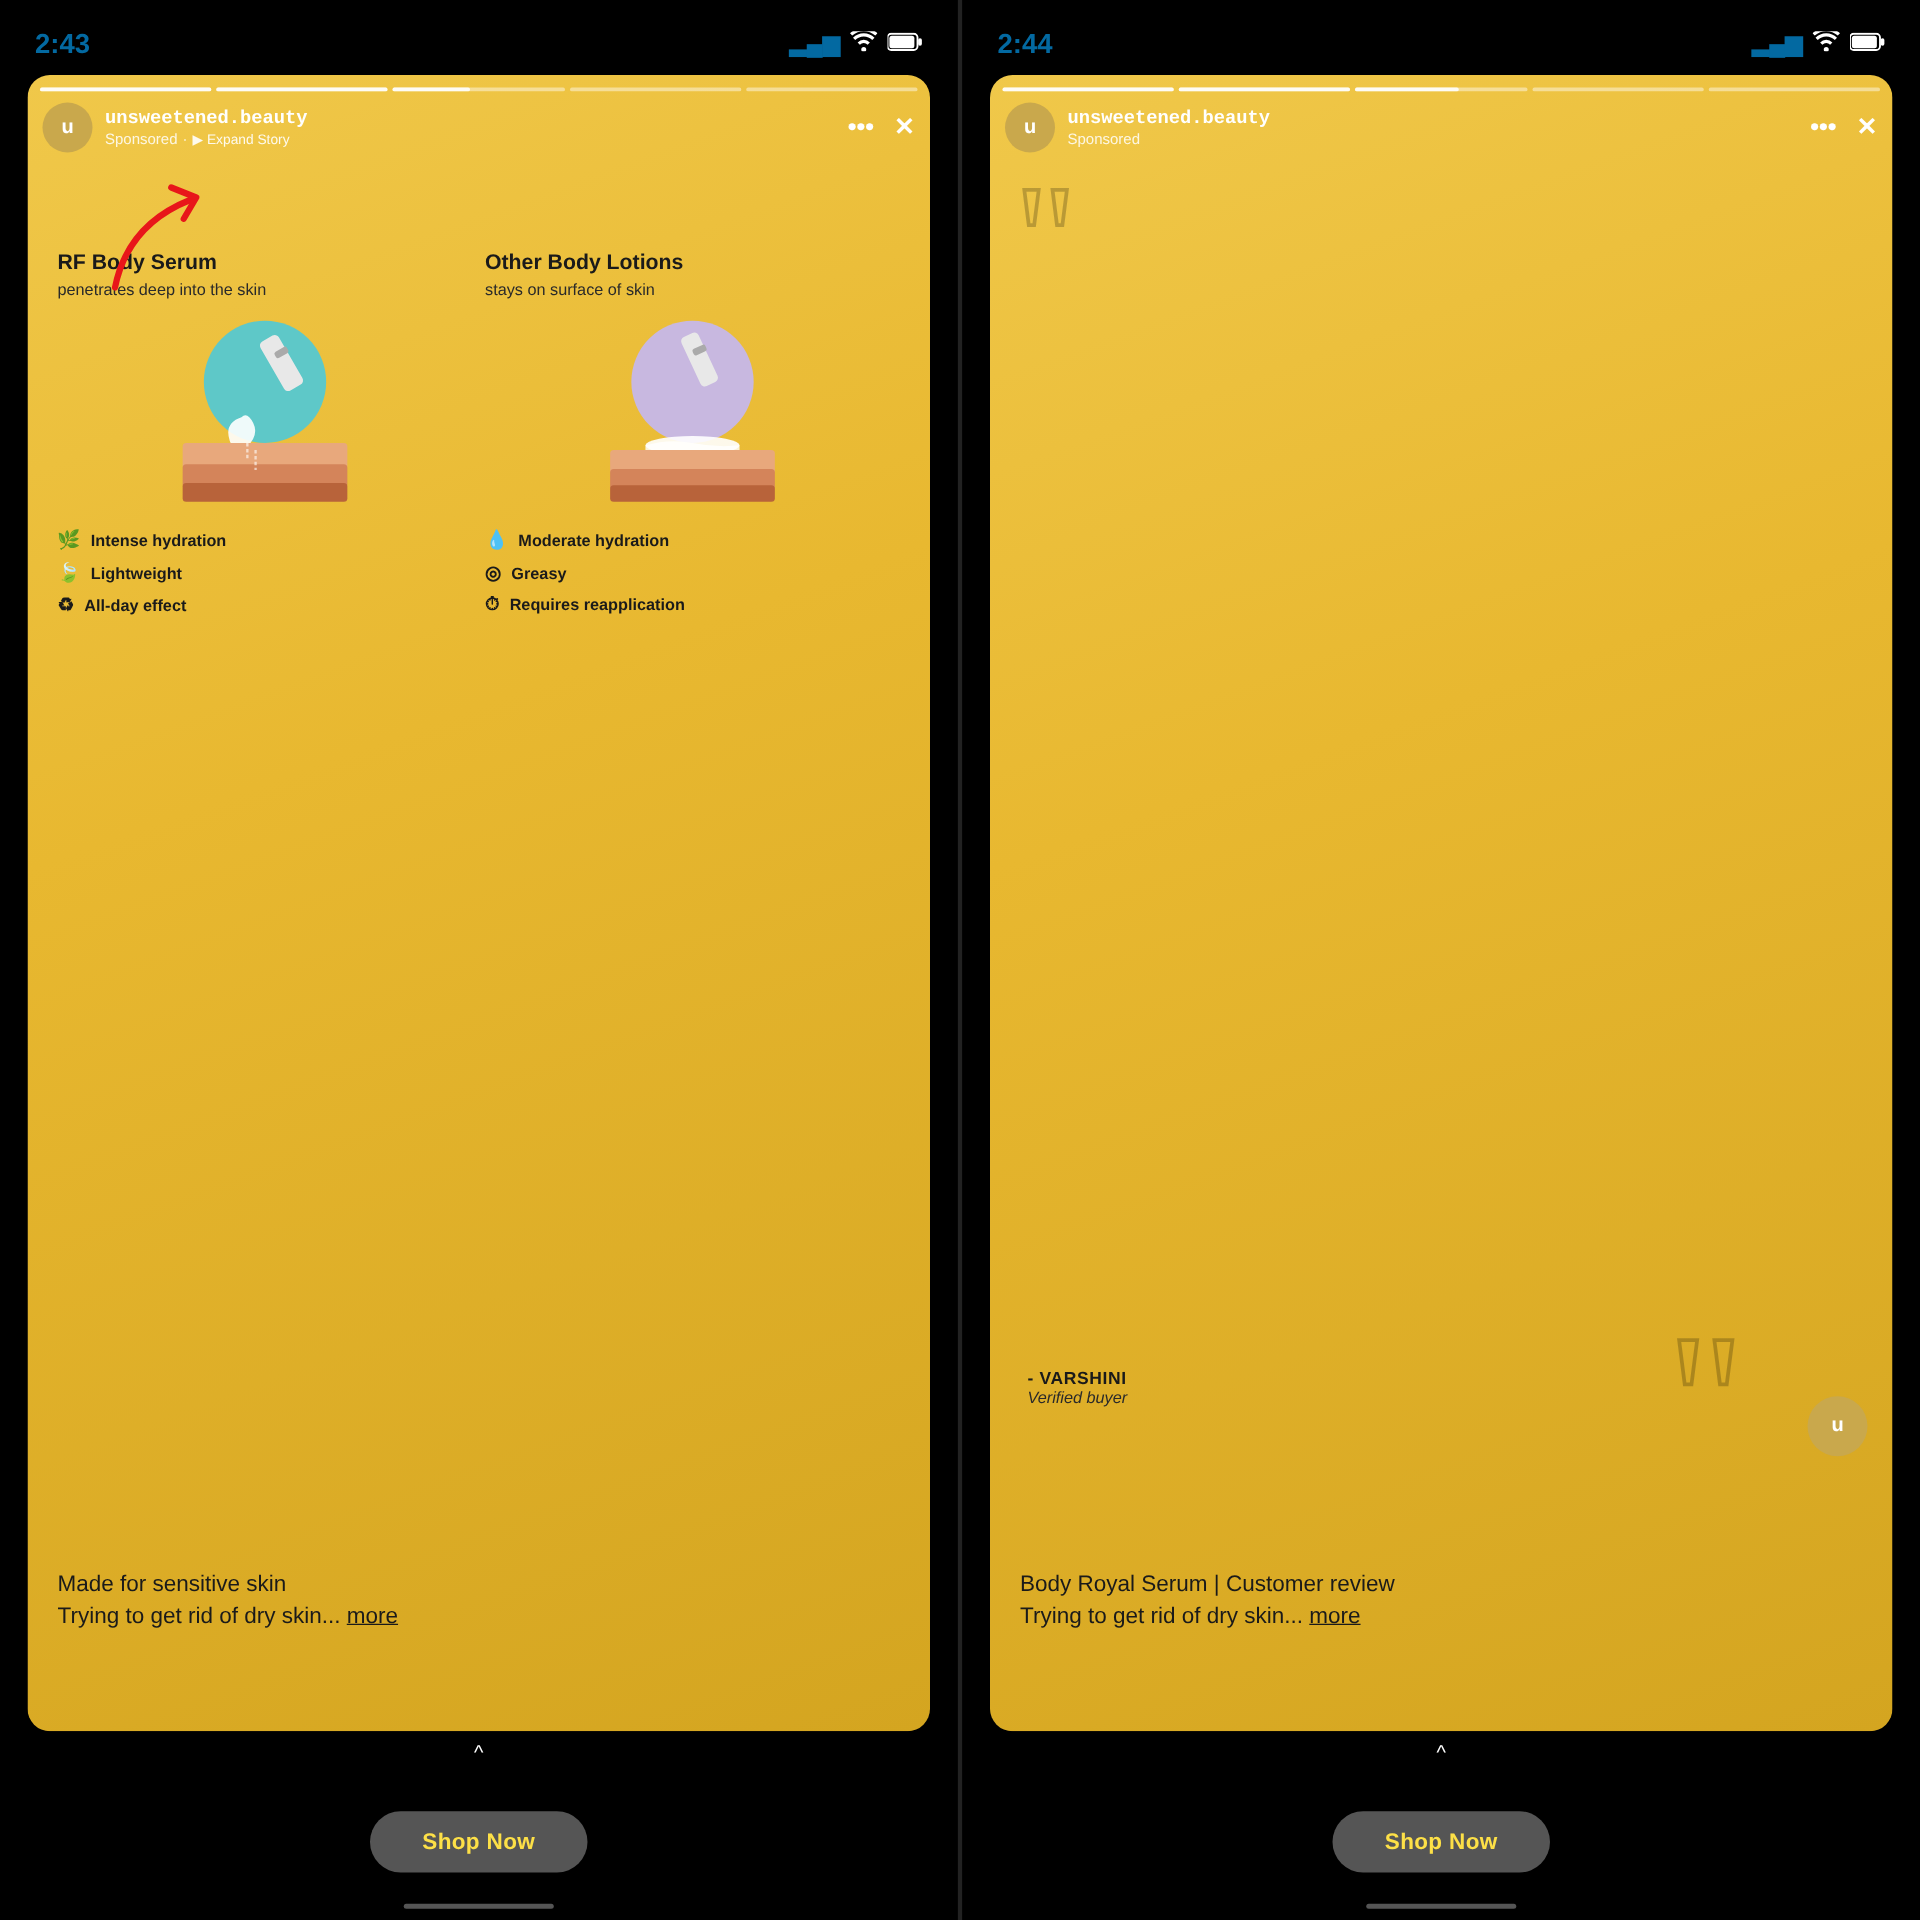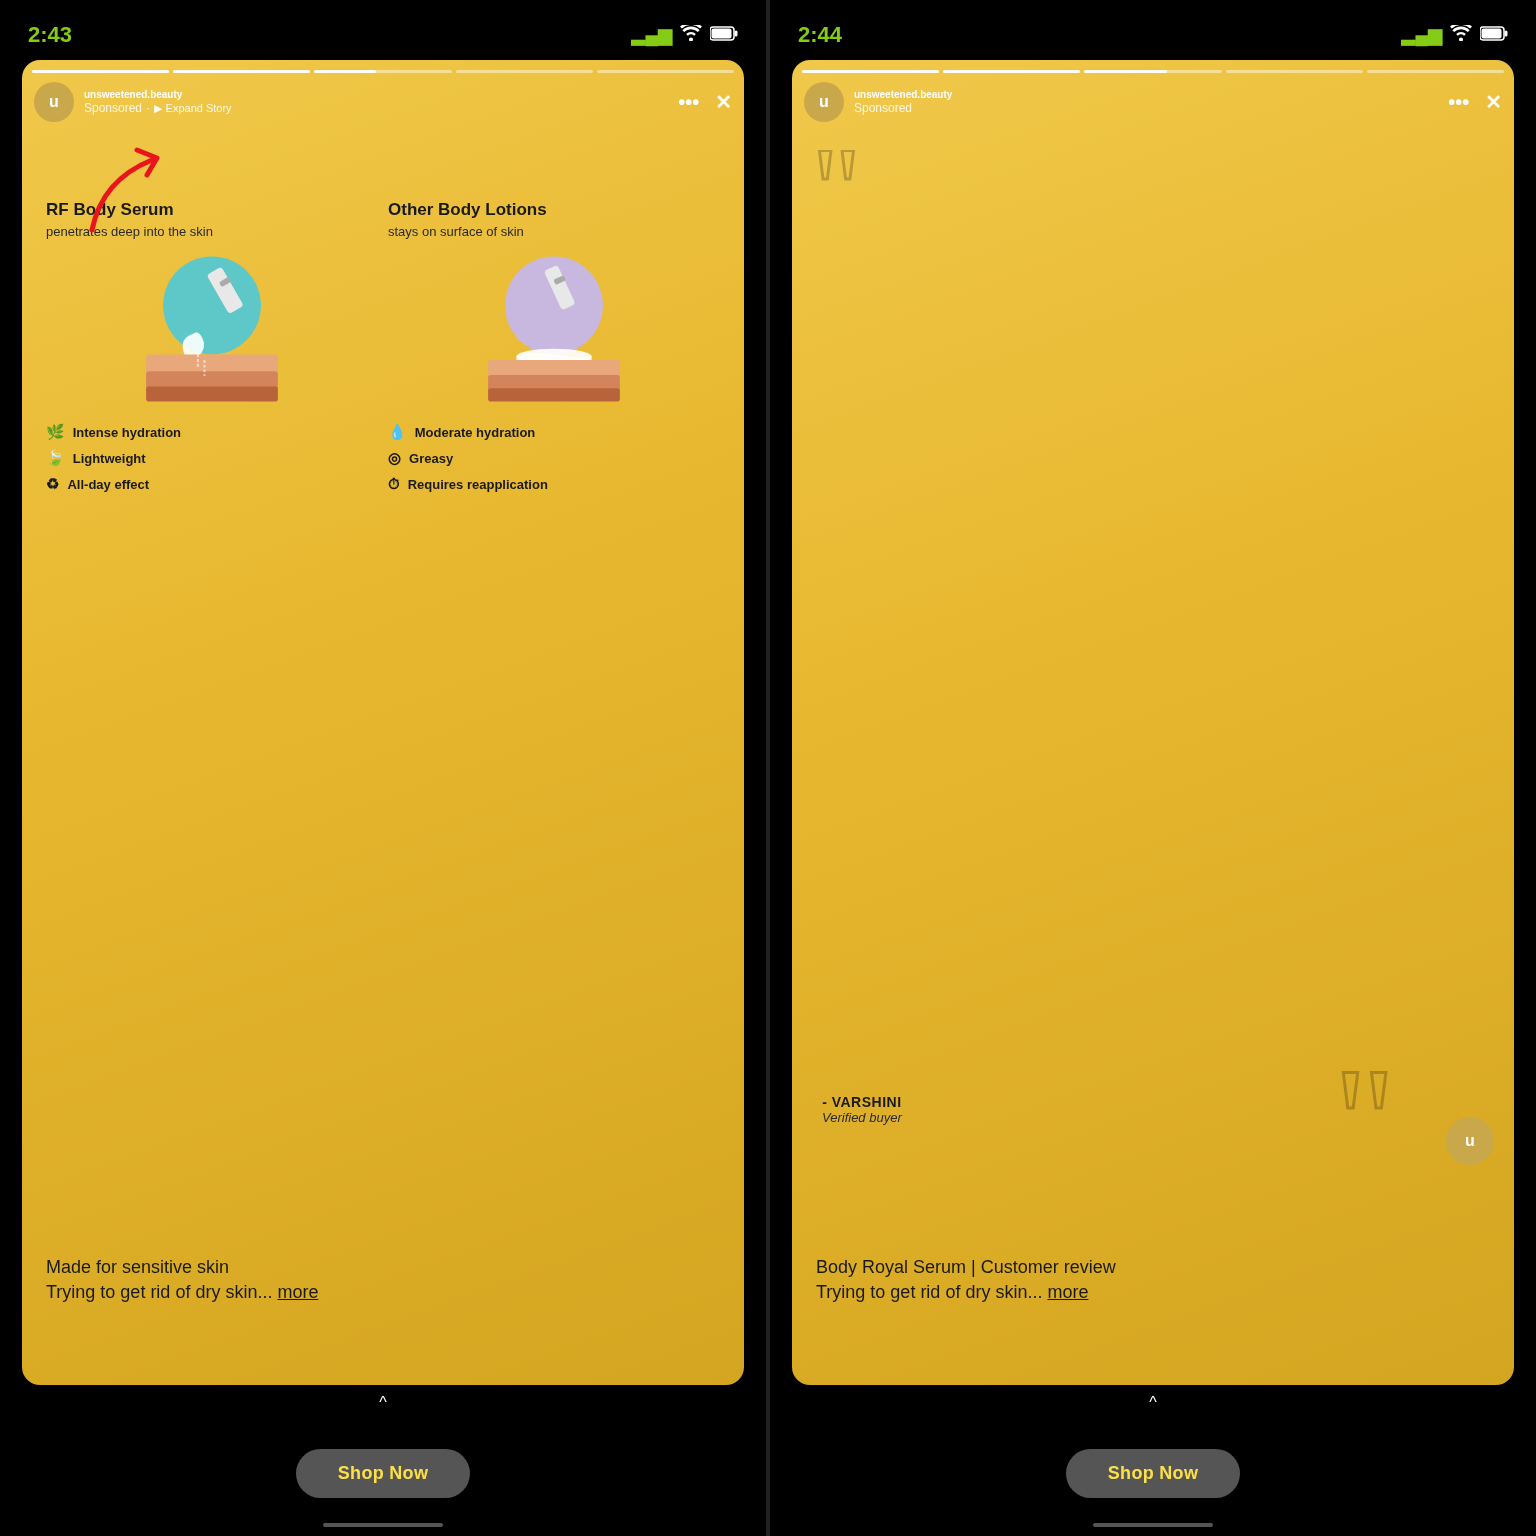--- a/index.html
+++ b/index.html
@@ -23,21 +23,21 @@
 
     
     .status-bar {
       width: 100%;
       height: 60px;
       background: #000;
       display: flex;
       align-items: center;
       justify-content: space-between;
       padding: 10px 28px 0 28px;
-      color: #84cc16;
+      color: #0369a1;
       font-size: 22px;
       font-weight: 600;
       flex-shrink: 0;
       gap: 18px;
     }
     .status-bar .time { font-size: 22px; font-weight: 700; }
     .status-icons { display: flex; align-items: center; gap: 8px; font-size: 18px; }
 
     
     .story-screen {
@@ -96,21 +96,21 @@
     .story-header-left { display: flex; align-items: center; gap: 10px; }
     .avatar {
       width: 40px; height: 40px;
       border-radius: 50%;
       background: #c9a84c;
       display: flex; align-items: center; justify-content: center;
       font-size: 16px; font-weight: 700; color: #fff;
       flex-shrink: 0;
     }
     .story-user-info { display: flex; flex-direction: column; }
-    .story-username { font-size: 10px; font-weight: 700; color: #fff; line-height: 1.2; }
+    .story-username { font-size: 15px; font-weight: 700; color: #fff; line-height: 1.2; font-family: Liberation Mono, monospace; }
     .story-meta { font-size: 12px; color: rgba(255,255,255,0.85); display: flex; align-items: center; gap: 4px; text-align: right; }
     .story-meta .expand { color: rgba(255,255,255,0.9); font-size: 11px; }
     .story-header-right { display: flex; align-items: center; gap: 16px; }
     .dots-btn, .close-btn {
       color: #fff;
       font-size: 20px;
       font-weight: 700;
       cursor: pointer;
       line-height: 1;
     }
@@ -279,21 +279,20 @@
     .reviewer-info {
       position: absolute;
       bottom: 260px;
       left: 30px;
     }
     .reviewer-name {
       font-size: 14px;
       font-weight: 700;
       color: #1a1a1a;
       letter-spacing: 0.5px;
-      text-align: center;
     }
     .reviewer-title {
       font-size: 13px;
       color: #2a2a2a;
       font-style: italic;
     }
 
     .avatar-bottom-right {
       position: absolute;
       bottom: 220px;

